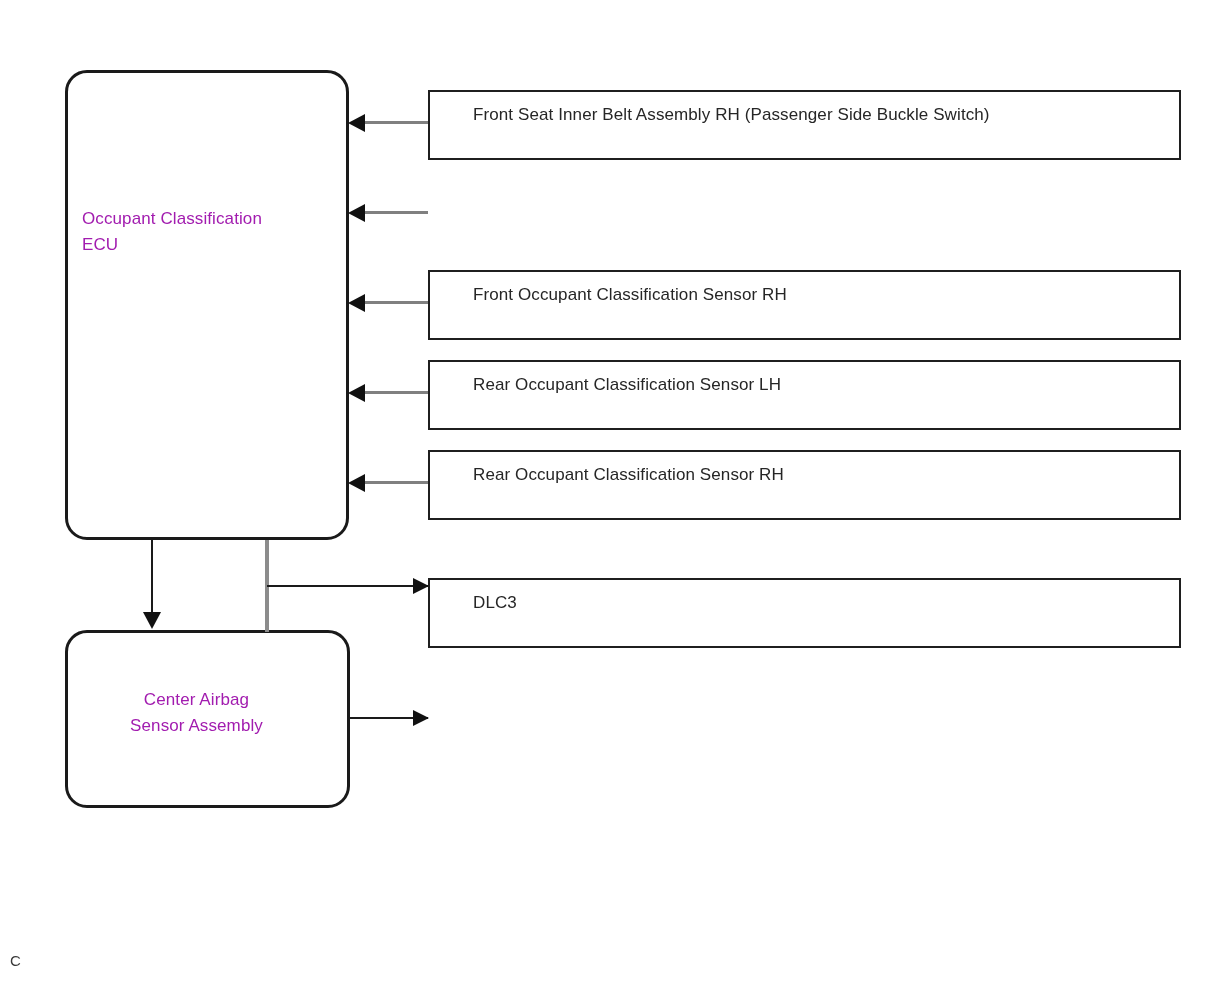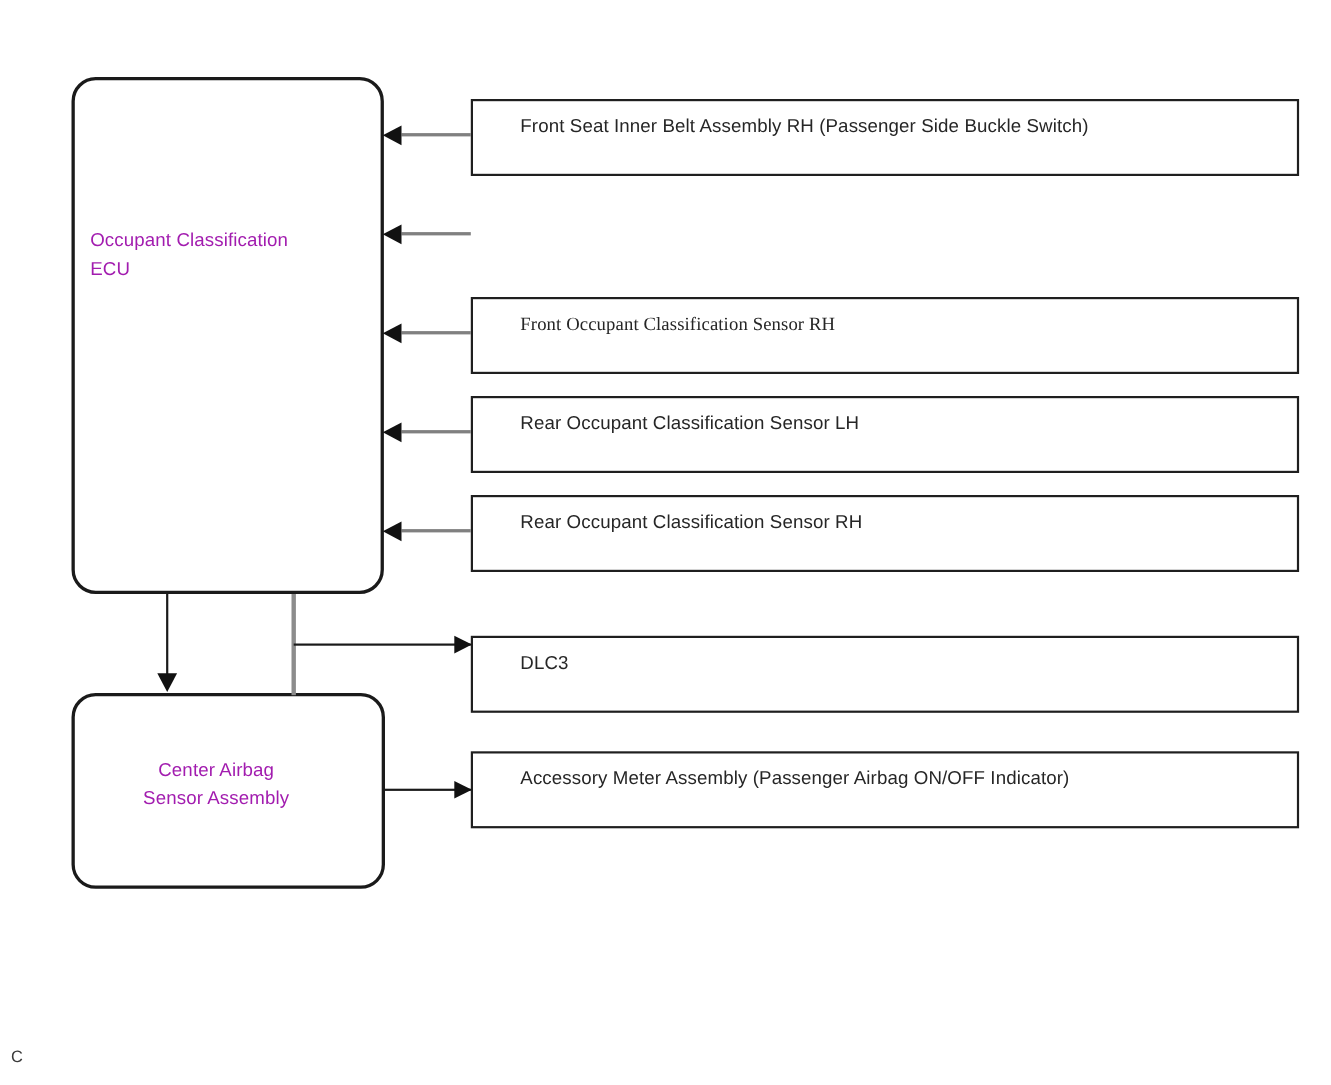--- a/index.html
+++ b/index.html
@@ -133,39 +133,36 @@
 
   <div class="module-box" id="center-airbag-box"></div>
   <div class="module-label" id="center-airbag-label">Center Airbag
 Sensor Assembly</div>
 
   <div class="component-box" style="top:90px;">
     <span class="component-label">Front Seat Inner Belt Assembly RH (Passenger Side Buckle Switch)</span>
   </div>
 
 
-  <div class="component-box" style="top:270px;font-family:Liberation Serif, serif;">
+  <div class="component-box" style="top:270px;">
     <span class="component-label">Front Occupant Classification Sensor RH</span>
   </div>
 
   <div class="component-box" style="top:450px;">
     <span class="component-label">Rear Occupant Classification Sensor RH</span>
   </div>
 
   <div class="component-box" style="top:360px;">
     <span class="component-label">Rear Occupant Classification Sensor LH</span>
   </div>
 
   <div class="component-box" style="top:578px;">
     <span class="component-label">DLC3</span>
   </div>
 
-  <div class="component-box" style="top:683px;">
-    <span class="component-label">Accessory Meter Assembly (Passenger Airbag ON/OFF Indicator)</span>
-  </div>
 
   <div class="conn-line h-line-gray" style="left:365px; top:121px; width:63px;"></div>
   <div class="arrow-left" style="left:348px; top:114px;"></div>
 
   <div class="conn-line h-line-gray" style="left:365px; top:211px; width:63px;"></div>
   <div class="arrow-left" style="left:348px; top:204px;"></div>
 
   <div class="conn-line h-line-gray" style="left:365px; top:301px; width:63px;"></div>
   <div class="arrow-left" style="left:348px; top:294px;"></div>
 

